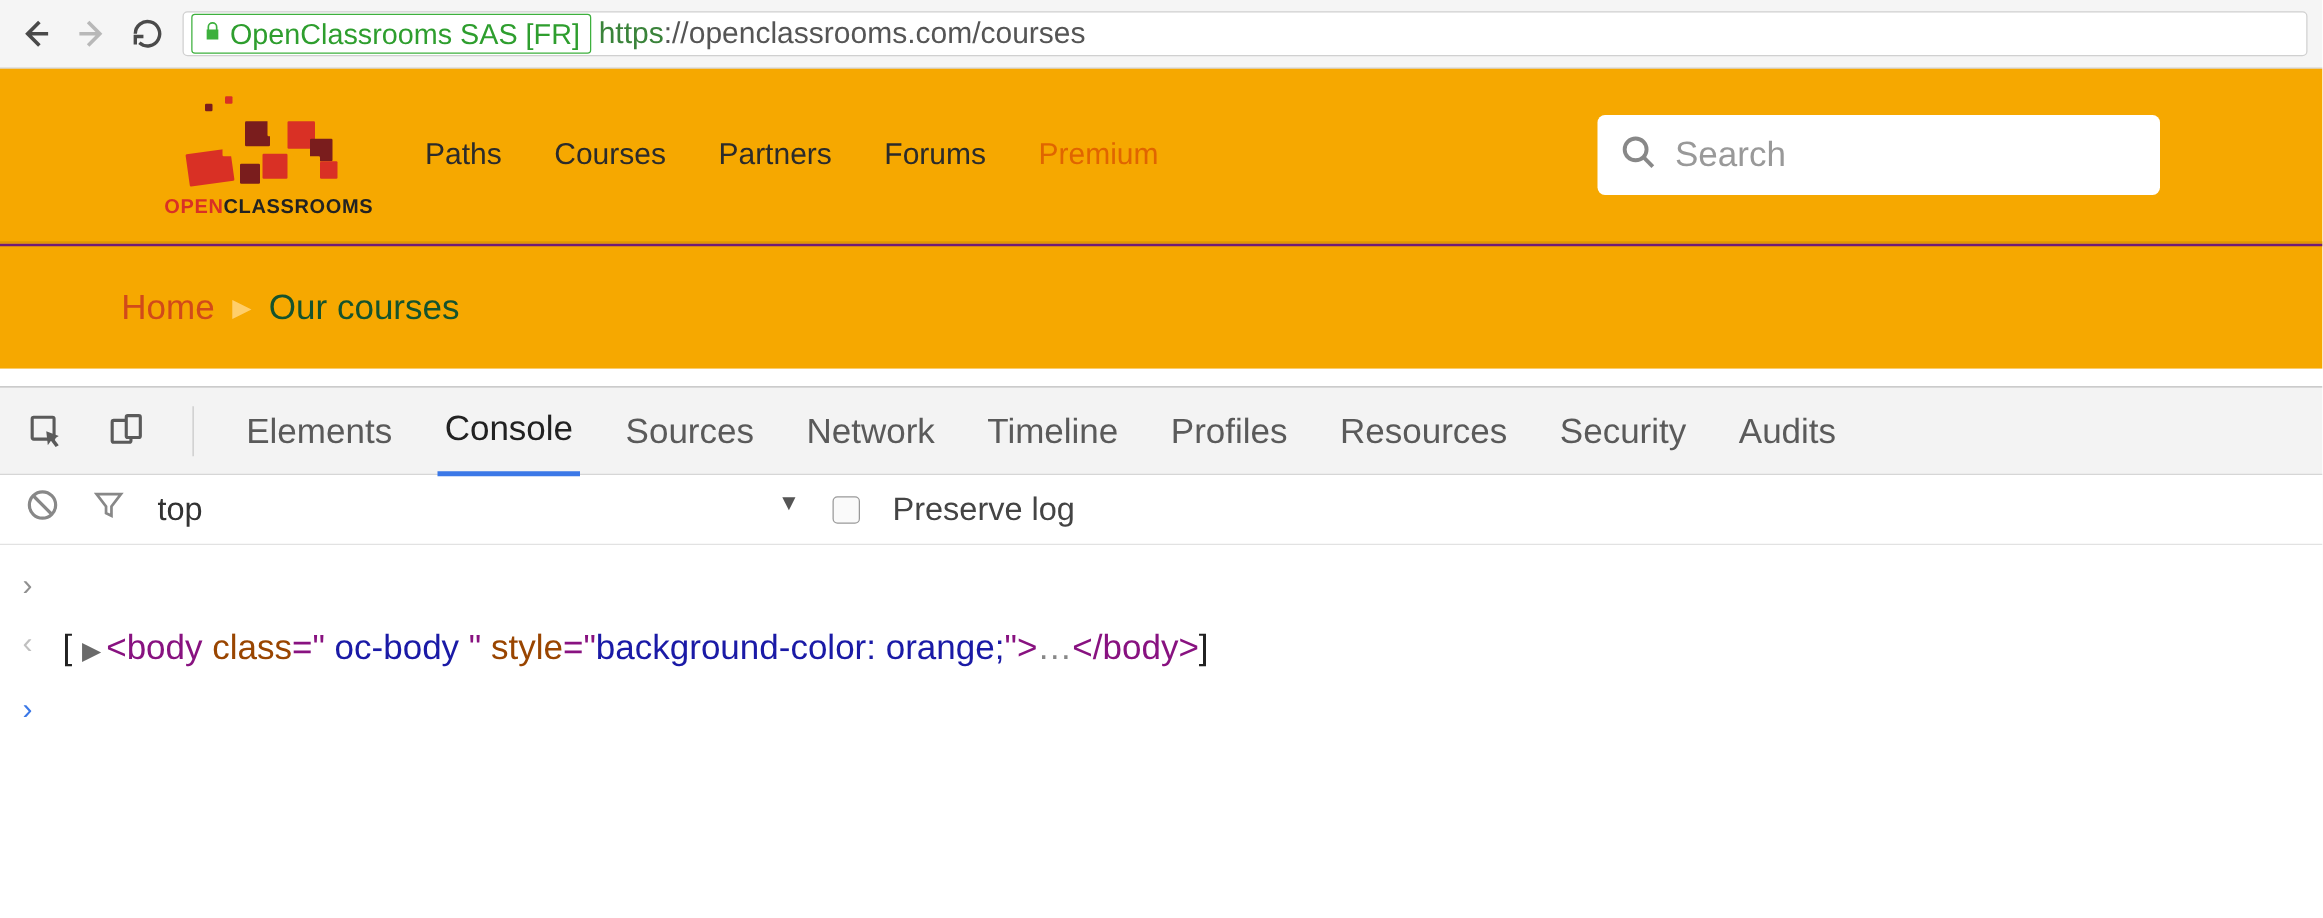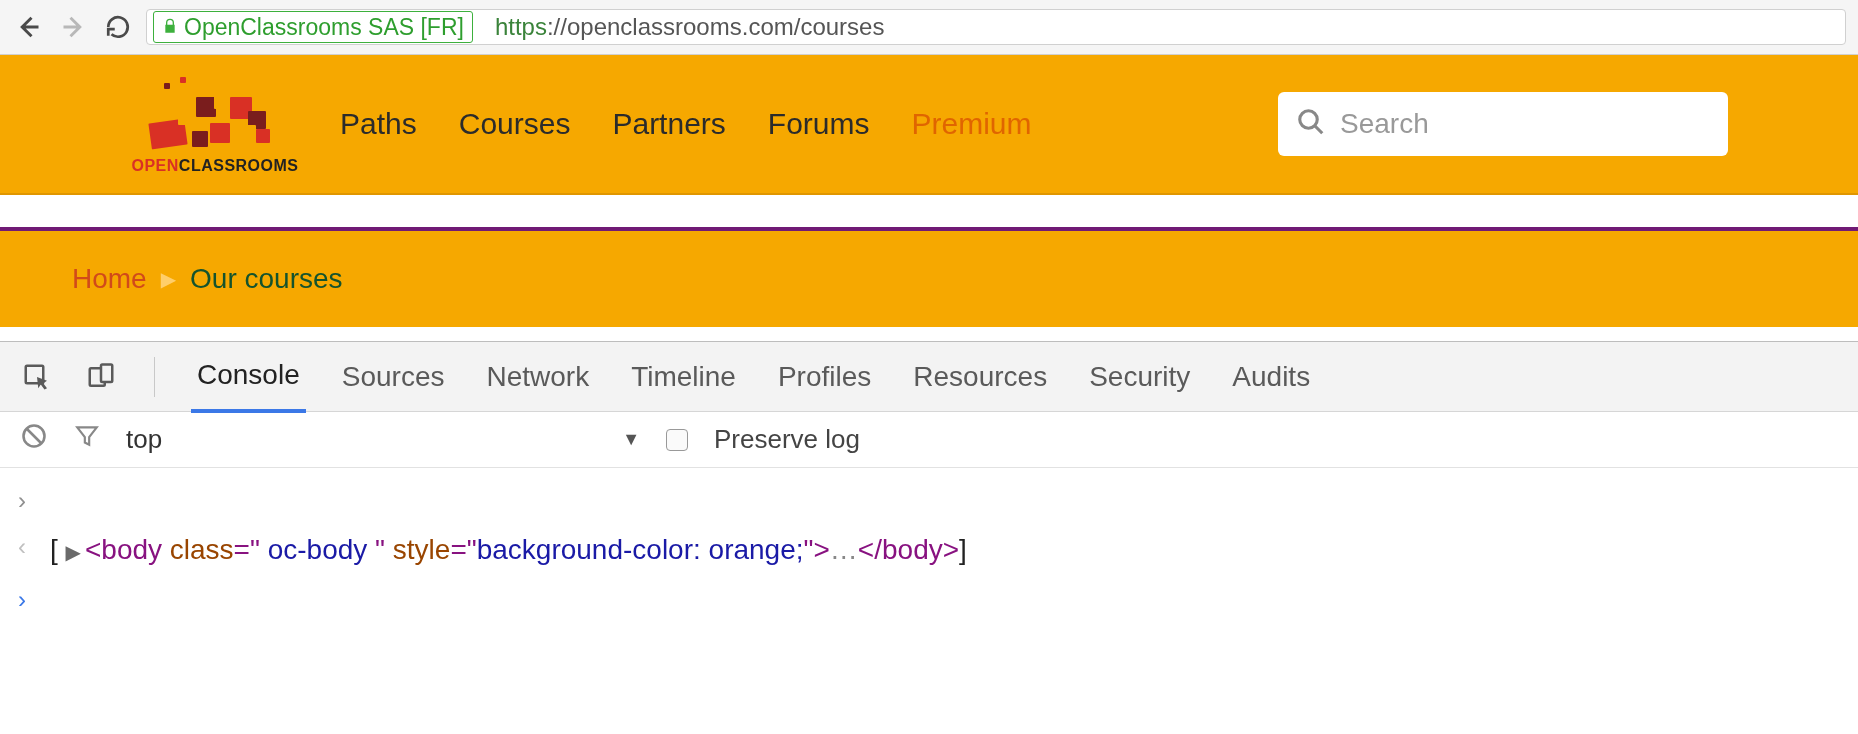--- a/index.html
+++ b/index.html
@@ -4,61 +4,61 @@
 <style>
 * { margin:0; padding:0; box-sizing:border-box; font-family:-apple-system,BlinkMacSystemFont,"Helvetica Neue",Arial,sans-serif; }
 body { background:#fff; width:1858px; }
 
 
 .browser-bar { height:55px; background:#f5f5f5; border-bottom:1px solid #d0d0d0; display:flex; align-items:center; padding:0 12px; gap:14px; }
 .nav-arrow { width:32px; height:32px; display:flex; align-items:center; justify-content:center; color:#4a4a4a; }
 .nav-arrow.disabled { color:#b8b8b8; }
 .reload { width:28px; height:28px; display:flex; align-items:center; justify-content:center; color:#4a4a4a; }
 .addr-bar { flex:1; height:36px; background:#fff; border:1px solid #d0d0d0; border-radius:4px; display:flex; align-items:center; padding:0 6px; font-size:24px; }
-.cert-badge { display:flex; align-items:center; gap:6px; border:1px solid #3db03d; border-radius:3px; padding:1px 8px; margin-right:22px; }
+.cert-badge { display:flex; align-items:center; gap:6px; border:1px solid #3db03d; border-radius:3px; padding:1px 8px; margin-right:6px; }
 .lock-icon { color:#3db03d; }
 .cert-text { color:#2e9e2e; font-size:23px; }
 .url-proto { color:#3a833a; }
 .url-rest { color:#555; }
 
 
 .site-header { background:#f6a800; height:140px; display:flex; align-items:center; padding:0 130px; gap:40px; border-bottom:2px solid #e09600; }
 .logo { width:170px; display:flex; flex-direction:column; align-items:center; gap:4px; }
 .logo-mark { width:150px; height:80px; position:relative; }
 .logo-text { font-size:16px; font-weight:700; letter-spacing:0.5px; }
 .logo-text .open { color:#d93025; }
 .logo-text .class { color:#222; }
 .nav { display:flex; gap:42px; }
-.nav-link { font-size:30px; color:#2b2b2b; text-decoration:none; }
+.nav-link { font-size:24px; color:#2b2b2b; text-decoration:none; }
 .nav-link.premium { color:#e06500; }
 .spacer { flex:1; }
 .search-box { background:#fff; border-radius:6px; height:64px; width:450px; display:flex; align-items:center; padding:0 18px; gap:14px; }
 .search-box .mag { color:#888; }
 .search-box input { border:none; outline:none; font-size:28px; color:#555; flex:1; }
 .search-box input::placeholder { color:#999; }
 
 
-.crumb-strip { background:#f6a800; height:100px; display:flex; align-items:center; padding:0 72px; gap:14px; font-size:28px; border-top:4px solid #701a75;margin-top:32px; }
+.crumb-strip { background:#f6a800; height:100px; display:flex; align-items:center; padding:0 97px; gap:14px; font-size:28px; border-top:2px solid #701a75; }
 .crumb-home { color:#d14a1a; }
 .crumb-sep { color:#ffce6a; font-size:20px; }
 .crumb-current { color:#14532d; }
 
 .gap-strip { height:14px; background:#fff; }
 
 
 .devtools { border-top:1px solid #bdbdbd; background:#f3f3f3; }
 .dt-tabs { height:70px; display:flex; align-items:center; padding:0 20px; gap:30px; border-bottom:1px solid #d6d6d6; }
 .dt-icon { width:34px; height:34px; display:flex; align-items:center; justify-content:center; color:#5a5a5a; }
 .dt-divider { width:1px; height:40px; background:#c8c8c8; margin:0 6px; }
 .dt-tab { font-size:28px; color:#5a5a5a; padding:18px 6px; cursor:pointer; }
 .dt-tab.active { color:#222; border-bottom:4px solid #3b78e7; }
 
 .console-toolbar { height:56px; background:#fff; display:flex; align-items:center; padding:0 20px; gap:26px; border-bottom:1px solid #e2e2e2; font-size:26px; color:#444; }
 .tb-icon { color:#888; }
-.ctx-select { display:flex; align-items:center; gap:460px; }
+.ctx-select { display:flex; align-items:flex-start; gap:460px; }
 .ctx-label { color:#333; }
 .tri-down { color:#555; font-size:18px; }
 .checkbox { width:22px; height:22px; border:1px solid #999; border-radius:4px; background:#fafafa; }
 
 .console-body { background:#fff; padding:10px 18px; font-family:Menlo,Consolas,monospace; font-size:28px; line-height:1.6; }
 .row { display:flex; align-items:flex-start; gap:14px; padding:4px 0; }
 .gutter { width:18px; color:#909090; font-size:24px; user-select:none; }
 .gutter.blue { color:#3b78e7; }
 .gutter.lt { color:#c0c0c0; }
 .code { white-space:pre; }
@@ -162,20 +162,21 @@
           <path d="M12 12l8 3-3 2 3 4-2 1-3-4-2 3z" fill="currentColor" stroke="none"></path>
         </svg>
     </div>
     <div class="dt-icon">
       <svg width="30" height="30" viewBox="0 0 24 24" fill="none" stroke="currentColor" stroke-width="2">
           <rect x="3" y="5" width="12" height="14" rx="1"></rect>
           <rect x="12" y="2" width="9" height="14" rx="1" fill="#f3f3f3"></rect>
         </svg>
     </div>
     <div class="dt-divider"></div>
+    <div class="dt-tab">Elements</div>
     <div class="dt-tab active">Console</div>
     <div class="dt-tab">Sources</div>
     <div class="dt-tab">Network</div>
     <div class="dt-tab">Timeline</div>
     <div class="dt-tab">Profiles</div>
     <div class="dt-tab">Resources</div>
     <div class="dt-tab">Security</div>
     <div class="dt-tab">Audits</div>
   </div>
 

